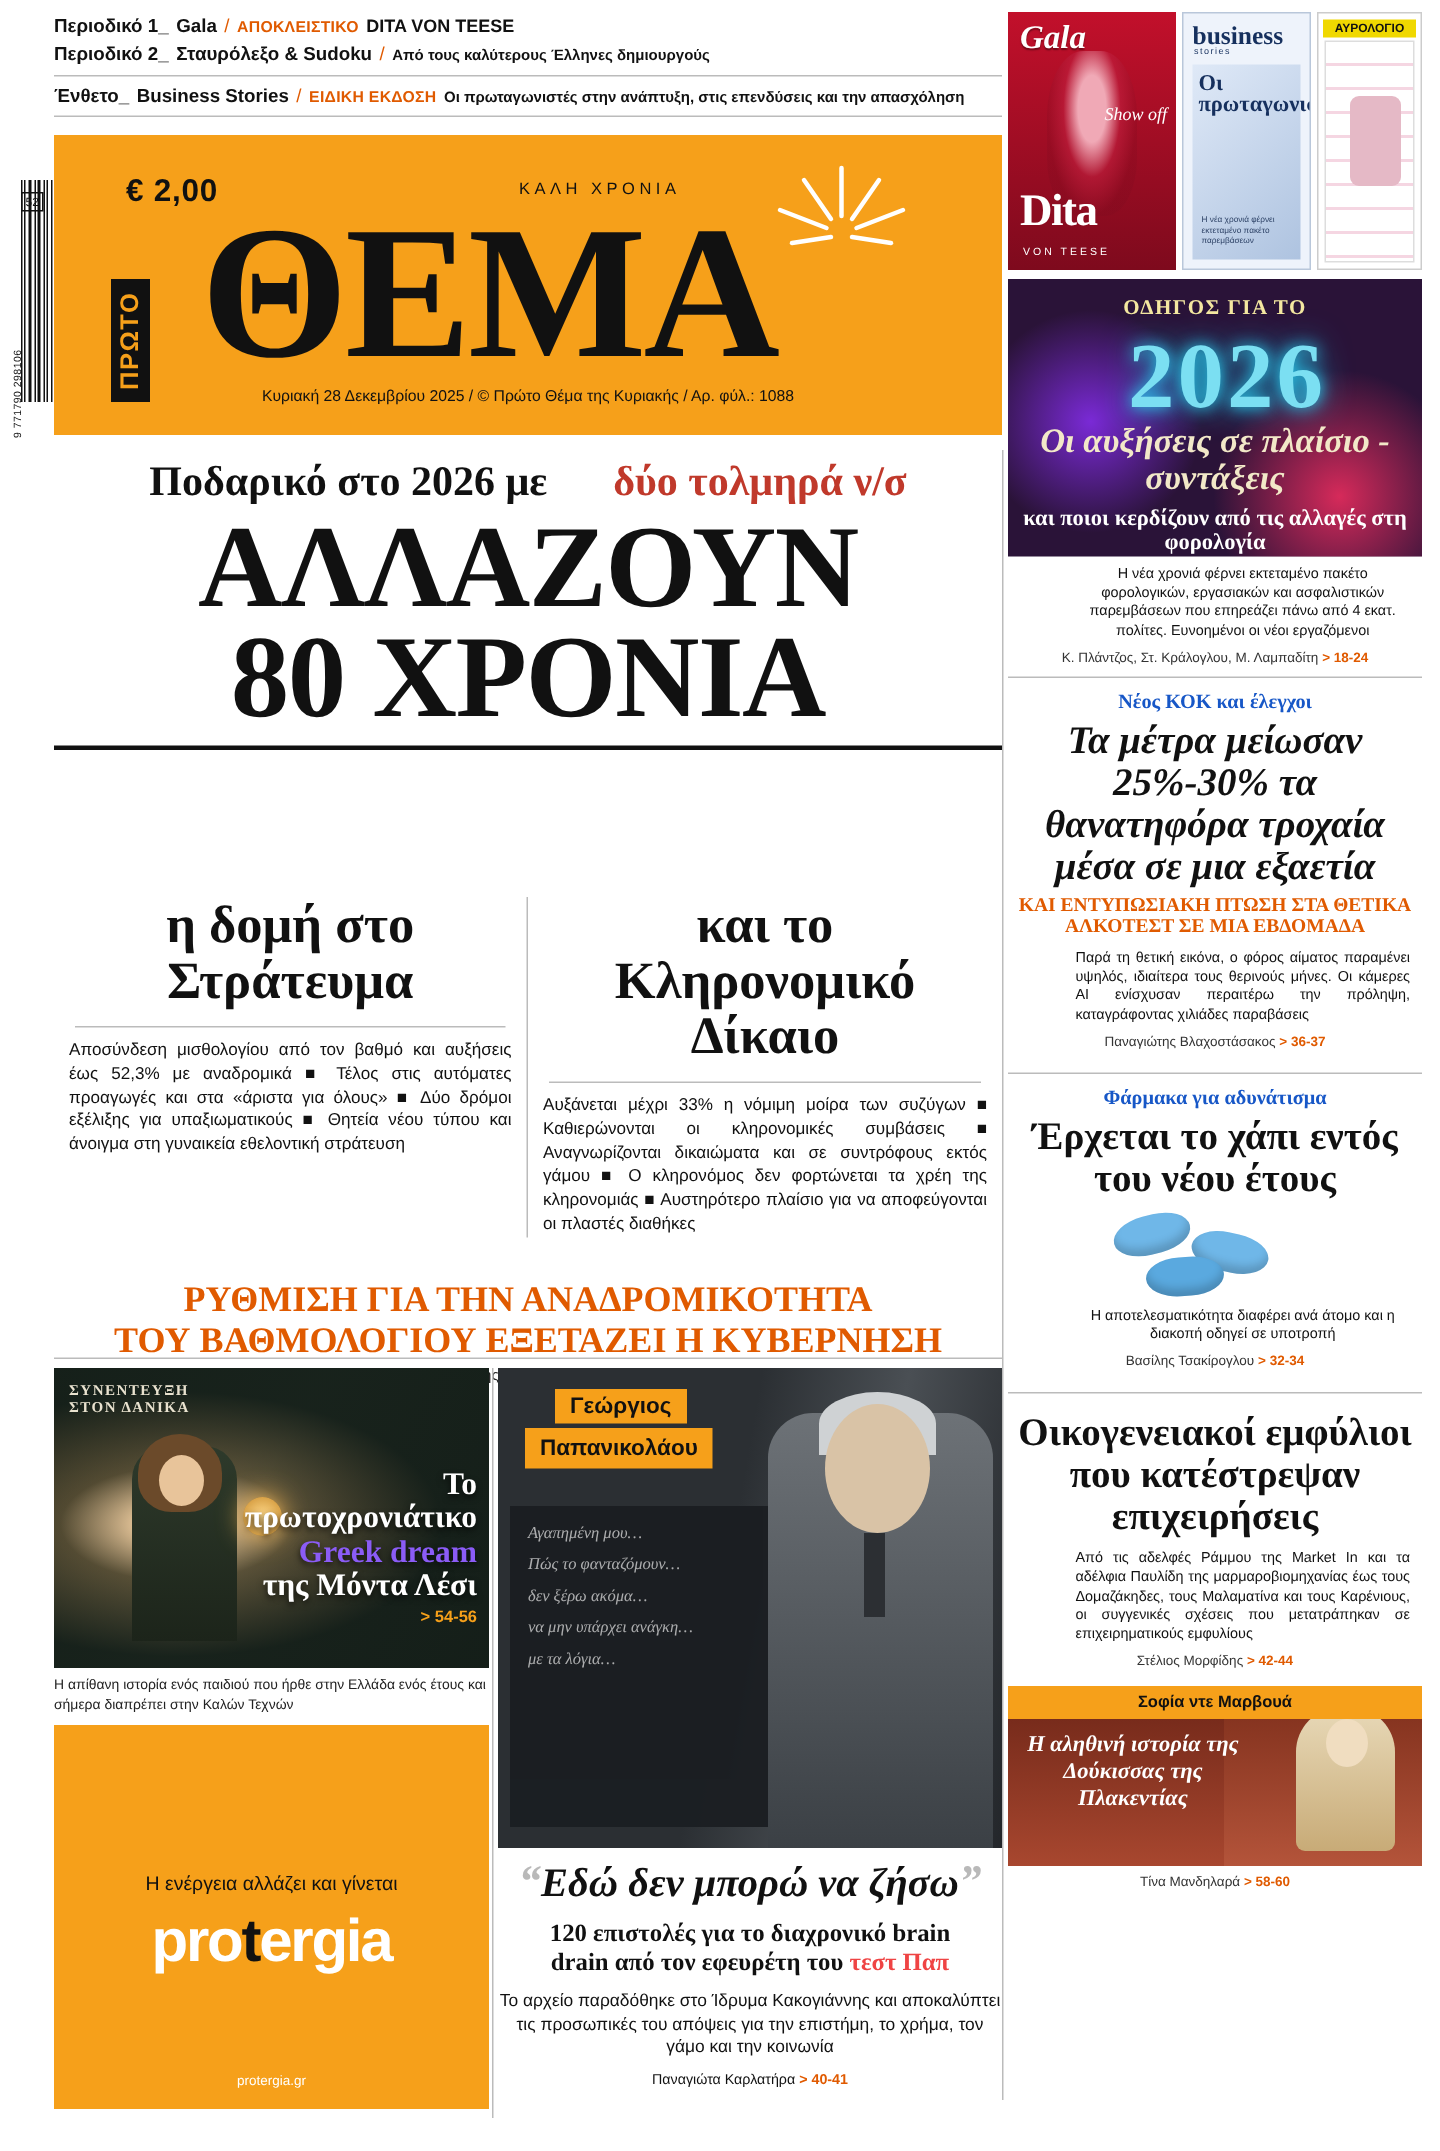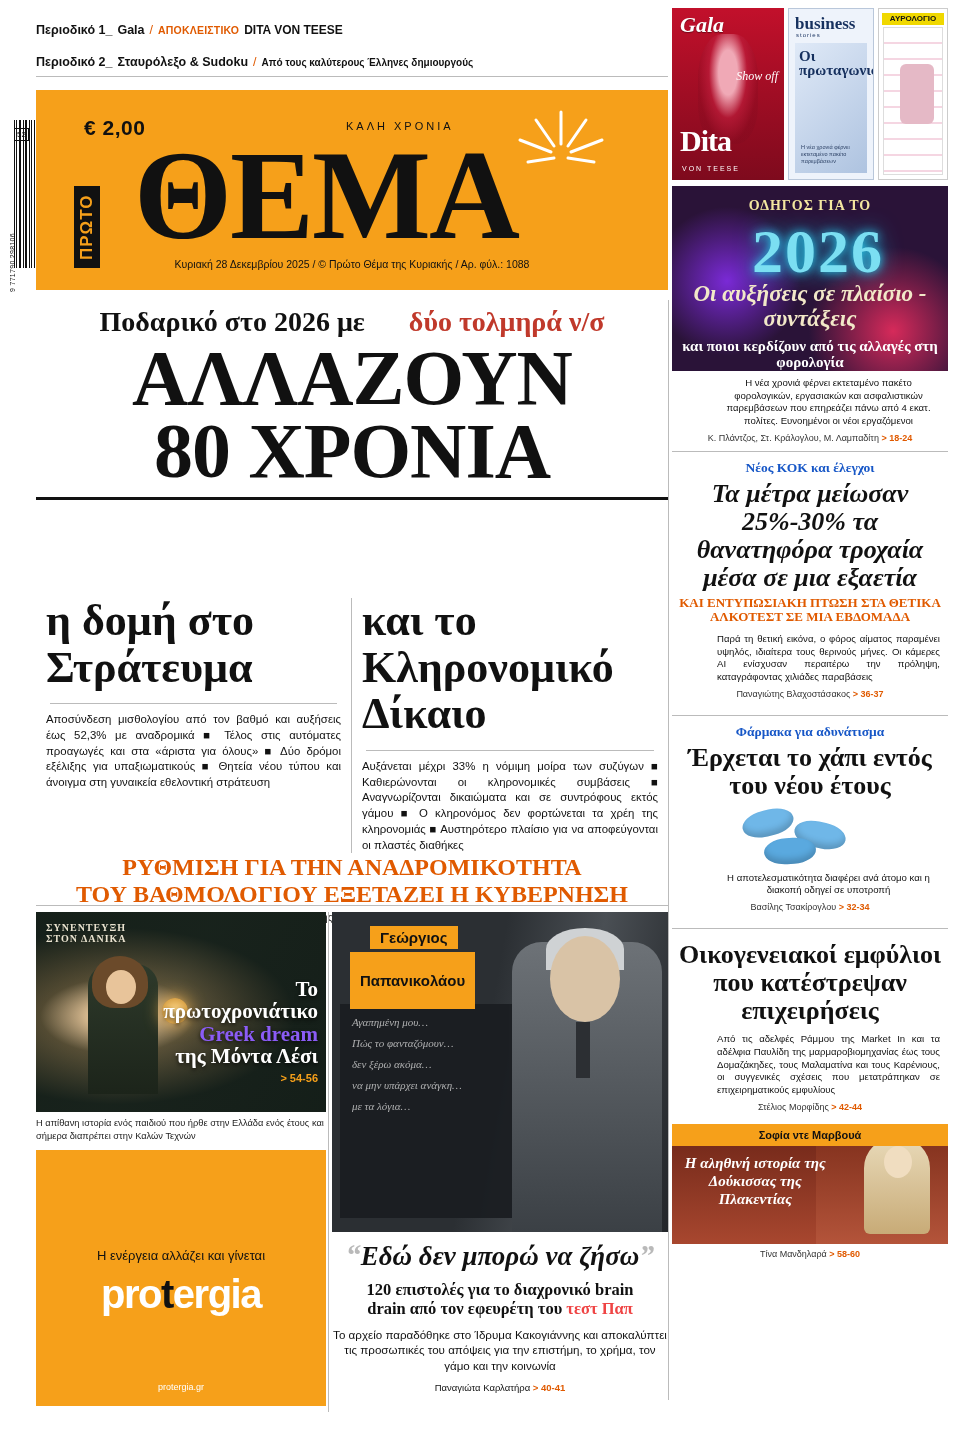--- a/index.html
+++ b/index.html
@@ -10,21 +10,21 @@
     font-family:"Liberation Sans", sans-serif;
     color:#111;
     overflow:hidden;
     position:relative;
   }
   .page { position:relative; width:960px; height:1434px; }
 
   
   .topstrip { position:absolute; left:36px; top:8px; width:632px; height:80px; }
   .topline { display:flex; align-items:baseline; gap:5px; font-size:12.5px; line-height:1.55; }
-  .topline .lbl { font-weight:bold; color:#111;margin-top:13px; }
+  .topline .lbl { font-weight:bold; color:#111; }
   .topline .sep { color:#e05a00; }
   .topline .org { color:#e05a00; font-weight:bold; font-size:10.5px; letter-spacing:.2px; }
   .topline .rest { color:#111; font-weight:bold; }
   .topline .thin { color:#111; font-weight:bold; font-size:12px; }
   .topline .small { font-size:10px; font-weight:bold; color:#111; }
   .rule-t { border-bottom:1px solid #bbb; margin:3px 0 4px; }
 
   
   .barcode { position:absolute; left:14px; top:120px; width:22px; height:170px; }
   .barcode .bars { position:absolute; inset:0; }
@@ -120,21 +120,21 @@
   .lead { position:absolute; left:36px; top:306px; width:632px; }
   .leadkicker { font-family:"Liberation Serif", serif; font-weight:bold; font-size:28px; text-align:center; }
   .leadkicker b { color:#c0392b;margin-left:37px; }
   .bigtitle { font-family:"Liberation Serif", serif; font-weight:bold; text-align:center; font-size:78px;
       line-height:.93; letter-spacing:-1px; margin-top:4px; }
   .underline { height:3px; background:#111; width:100%; margin:10px 0 0; }
 
   .twocol { position:absolute; left:36px; top:598px; width:632px; display:flex; gap:0; }
   .col { width:50%; padding:0 10px; }
   .col.left { border-right:1px solid #bbb; }
-  .colhead { font-family:"Liberation Serif", serif; font-weight:bold; font-size:44px; line-height:1.06; }
+  .colhead { font-family:"Liberation Serif", serif; font-weight:bold; font-size:35px; line-height:1.06; text-align:center; }
   .colrule { border-top:1px solid #bbb; margin:12px 4px 8px; }
   .coltext { font-size:11.4px; line-height:1.38; text-align:justify; }
 
   .ruling { position:absolute; left:36px; top:854px; width:632px; text-align:center; }
   .ruling .r1 { color:#e05a00; font-family:"Liberation Serif", serif; font-weight:bold; font-size:24px; line-height:1.12; }
   .ruling .r2 { font-size:10px; color:#222; padding-top:4px; }
 
   
   .photoA { position:absolute; left:36px; top:912px; width:290px; height:200px; background:#1e2a1f; overflow:hidden; }
   .photoA .blur { position:absolute; inset:0; background:
@@ -173,21 +173,21 @@
   .photoB .hw { position:absolute; left:12px; right:8px; top:8px; color:#d8d8d8; font-family:"Liberation Serif", serif;
       font-style:italic; font-size:11px; line-height:1.9; opacity:.8; }
   .photoB .man { position:absolute; right:6px; top:30px; width:150px; height:290px;
       background:linear-gradient(#6d7277,#3b4045); border-radius:30px 30px 0 0; }
   .photoB .headB { position:absolute; right:48px; top:24px; width:70px; height:86px; background:#d9c3a6; border-radius:50%; }
   .photoB .hairB { position:absolute; right:44px; top:16px; width:78px; height:42px; background:#cfd2d4; border-radius:50% 50% 0 0; }
   .photoB .tie { position:absolute; right:78px; top:110px; width:14px; height:56px; background:#2c2f33; }
   .photoB .lbl1 { position:absolute; left:38px; top:14px; background:#f6a01a; color:#111; font-weight:bold;
       font-size:15px; padding:3px 10px; }
   .photoB .lbl2 { position:absolute; left:18px; top:40px; background:#f6a01a; color:#111; font-weight:bold;
-      font-size:15px; padding:20px 10px; }
+      font-size:15px; padding:5px 10px; }
 
   .quote { position:absolute; left:332px; top:1238px; width:336px; }
   .quote .q { font-family:"Liberation Serif", serif; font-style:italic; font-weight:bold; font-size:27px;
       line-height:1.1; text-align:center; }
   .quote .q .mk { color:#b9b9b9; font-size:30px; }
   .quote .sub { font-family:"Liberation Serif", serif; font-weight:bold; font-size:16.5px; text-align:center;
       line-height:1.18; padding-top:8px; }
   .quote .sub em { font-style:normal; color:#ef4444; }
   .quote .body { font-size:11.6px; line-height:1.35; text-align:center; padding-top:8px; }
   .quote .bl { text-align:center; font-size:9.5px; padding-top:8px; }

